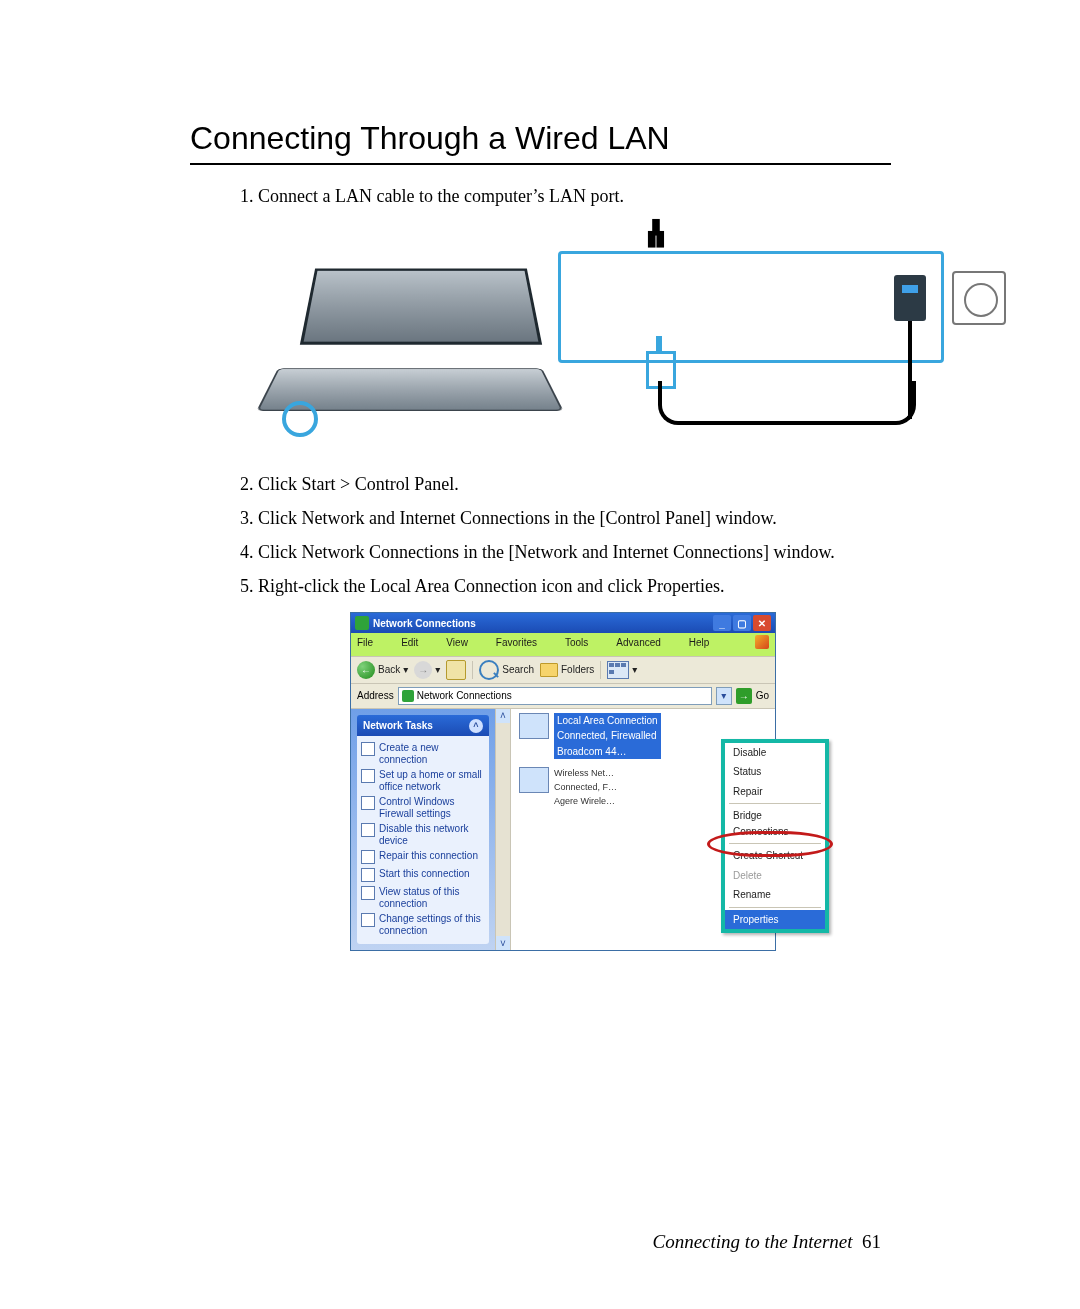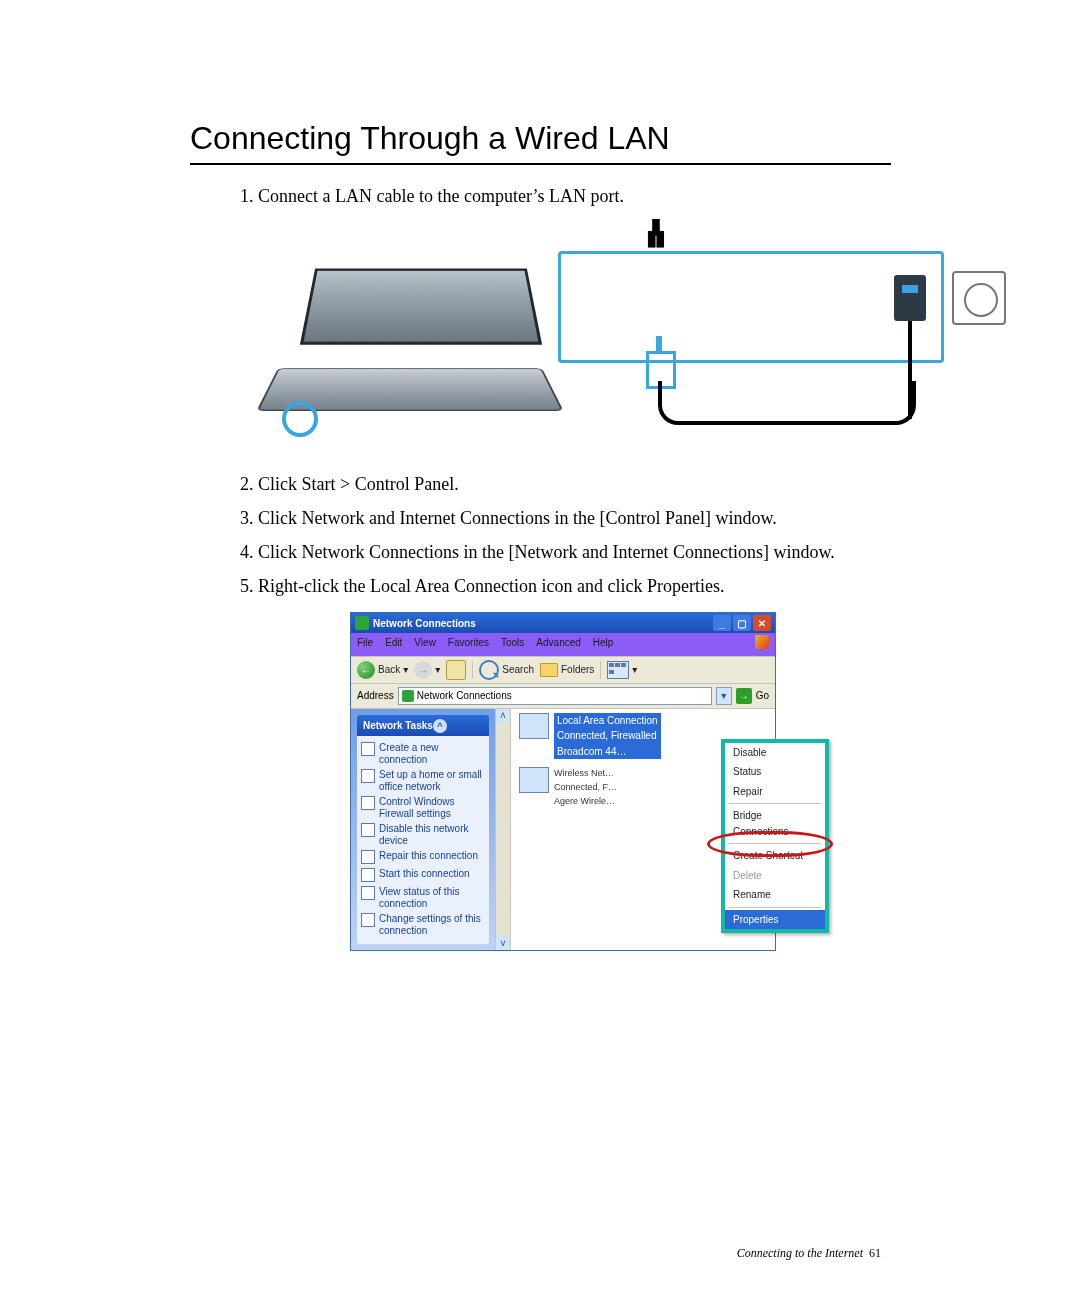--- a/index.html
+++ b/index.html
@@ -28,57 +28,57 @@
   .lap-port{position:absolute;left:24px;top:140px;width:28px;height:28px;border:4px solid #39a6de;border-radius:50%}
 
   
   .fig2{width:424px;margin:12px 0 0 92px;border:1px solid #3b6ea5;font-family:Tahoma,Arial,sans-serif;font-size:10px;background:#fff}
   .titlebar{height:20px;background:linear-gradient(180deg,#2a6bd8,#1b4bb4);color:#fff;display:flex;align-items:center;padding:0 4px}
   .titlebar .t-icon{width:14px;height:14px;background:#2fa33a;border-radius:2px;margin-right:4px}
   .titlebar .ttl{flex:1;font-weight:700}
   .win-btns{display:flex;gap:2px}
   .win-btn{width:18px;height:16px;display:flex;align-items:center;justify-content:center;border-radius:2px;font-weight:700;color:#fff}
   .min{background:#3f7ae0}.max{background:#3f7ae0}.close{background:#d94b2f}
-  .menubar{background:#8b5cf6;padding:2px 6px;color:#1b1b1b;display:flex;gap:12px;border-bottom:1px solid #c9c5b5}
+  .menubar{background:#bef264;padding:2px 6px;color:#1b1b1b;display:flex;gap:28px;border-bottom:1px solid #c9c5b5}
   .toolbar{background:#ece9d8;padding:3px 6px;display:flex;align-items:center;gap:6px;border-bottom:1px solid #c9c5b5}
   .tbtn{display:inline-flex;align-items:center;gap:3px;color:#222}
   .back-circ{width:18px;height:18px;border-radius:50%;background:radial-gradient(circle at 30% 30%,#7fd27b,#1f8a1a);color:#fff;display:flex;align-items:center;justify-content:center;font-size:10px}
   .fwd-circ{width:18px;height:18px;border-radius:50%;background:#d8d8d8;color:#888;display:flex;align-items:center;justify-content:center}
   .up-ic{width:18px;height:18px;background:#f0e3a6;border:1px solid #b59a2d;border-radius:2px;position:relative}
   .search-ic{width:16px;height:16px;border:2px solid #3a7fbf;border-radius:50%;position:relative}
   .search-ic:after{content:"";position:absolute;width:6px;height:2px;background:#3a7fbf;left:12px;top:12px;transform:rotate(45deg)}
   .folder-ic{width:16px;height:12px;background:#f6d46b;border:1px solid #be9a2a;border-radius:1px}
   .views-ic{width:18px;height:14px;border:1px solid #5a7ab0;background:#dbe8f7;display:flex;flex-wrap:wrap;padding:1px;gap:1px}
   .views-ic span{width:5px;height:4px;background:#5a7ab0}
   .addrbar{background:#ece9d8;padding:3px 6px;display:flex;align-items:center;gap:4px;border-bottom:1px solid #c9c5b5}
   .addr-input{flex:1;background:#fff;border:1px solid #7f9db9;height:16px;display:flex;align-items:center;padding:0 3px;gap:3px}
   .addr-dd{width:14px;height:16px;background:#cfe3fb;border:1px solid #7f9db9;display:flex;align-items:center;justify-content:center;color:#2a4d9b}
   .go-btn{width:16px;height:16px;background:#2f9d2a;border-radius:2px;color:#fff;display:flex;align-items:center;justify-content:center;font-size:10px}
   .body{display:flex;min-height:170px}
   .leftcol{width:132px;background:linear-gradient(180deg,#6f9fe8,#bfd3f2);padding:6px}
-  .panel-hd{background:linear-gradient(180deg,#2a6bd8,#1b4bb4);color:#fff;font-weight:700;padding:3px 6px;border-radius:3px 3px 0 0;display:flex;align-items:center;}
+  .panel-hd{background:linear-gradient(180deg,#2a6bd8,#1b4bb4);color:#fff;font-weight:700;padding:3px 6px;border-radius:3px 3px 0 0;display:flex;align-items:center;justify-content:space-between}
   .panel-hd .chev{width:14px;height:14px;border-radius:50%;background:#cfe0ff;color:#2a4d9b;display:flex;align-items:center;justify-content:center;font-size:9px}
   .panel-body{background:#eaf1fd;padding:4px 4px 6px 4px;border-radius:0 0 3px 3px}
   .task{display:flex;gap:4px;align-items:flex-start;color:#1a3f9b;padding:2px 0;line-height:1.15}
   .task .ic{width:12px;height:12px;flex:0 0 12px;border:1px solid #5a7ab0;background:#fff}
   .rightcol{flex:1;position:relative;border-left:1px solid #c9c5b5}
   .scroll{width:14px;background:#e6e2d2;display:flex;flex-direction:column;align-items:center;border-left:1px solid #c9c5b5}
   .scroll .arr{width:14px;height:14px;background:#cfe3fb;color:#2a4d9b;display:flex;align-items:center;justify-content:center}
   .sect-hd{font-weight:700;padding:3px 8px;border-bottom:1px solid #d6d2c2;background:#fff}
   .conn{display:flex;gap:5px;padding:4px 8px}
   .conn .cic{width:28px;height:24px;background:#cfe3fb;border:1px solid #6a87b5}
   .conn.sel .txt{background:#2a6bd8;color:#fff;padding:0 3px}
   .ctx{position:absolute;left:210px;top:30px;width:100px;background:#fff;border:4px solid #14b8a6;box-shadow:2px 2px 3px rgba(0,0,0,.3)}
   .ctx .mi{padding:2px 8px;color:#222}
   .ctx .mi.dis{color:#9a9a9a}
   .ctx hr{margin:2px 4px;border:0;border-top:1px solid #c9c5b5}
   .ctx .mi.hl{background:#2a6bd8;color:#fff}
   .ring{position:absolute;left:196px;top:122px;width:120px;height:20px;border:3px solid #c31a1a;border-radius:50%/60%;pointer-events:none}
 
-  .footer{position:absolute;right:120px;bottom:48px;font-style:italic;font-size:12px}
+  .footer{position:absolute;right:120px;bottom:56px;font-style:italic;font-size:19px}
   .pn{font-style:normal}
 </style>
 </head>
 <body>
 
 <div class="page">
   <h1>Connecting Through a Wired LAN</h1>
   <hr class="rule">
 
   <ol class="steps">

